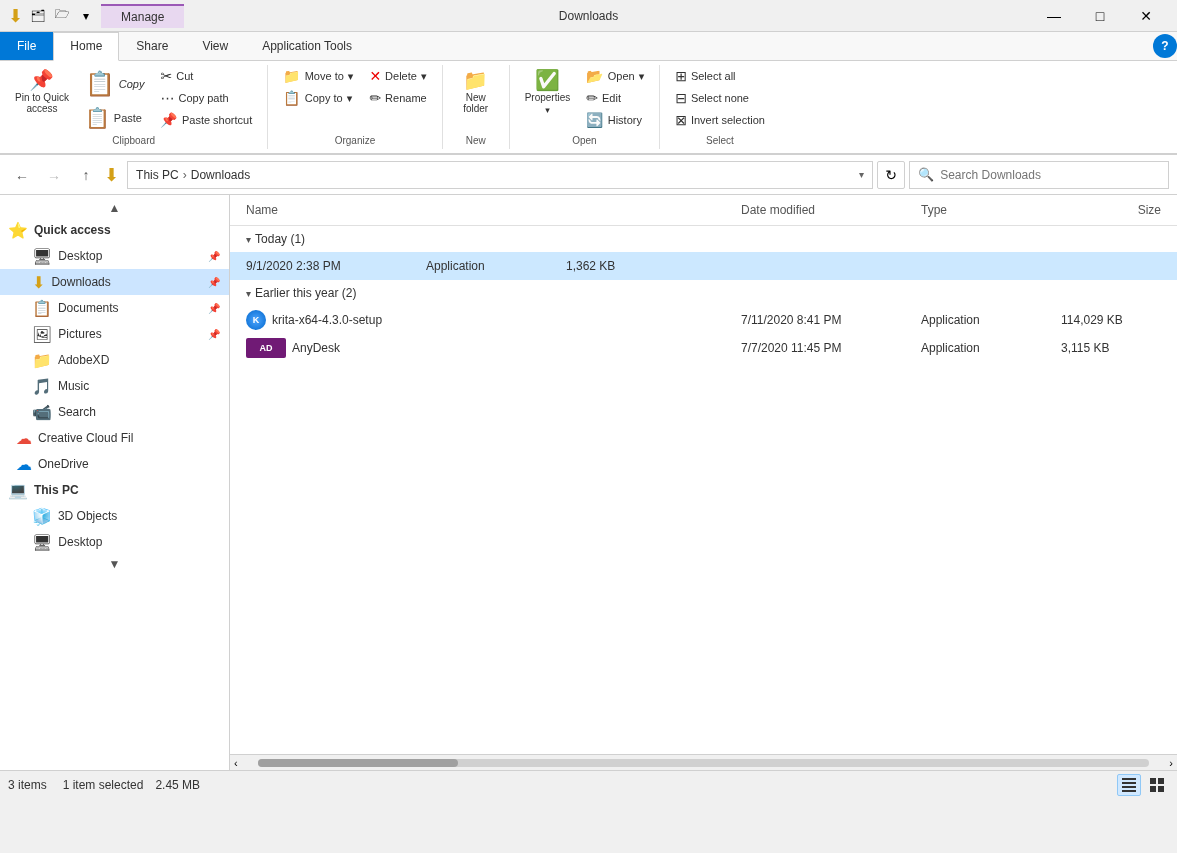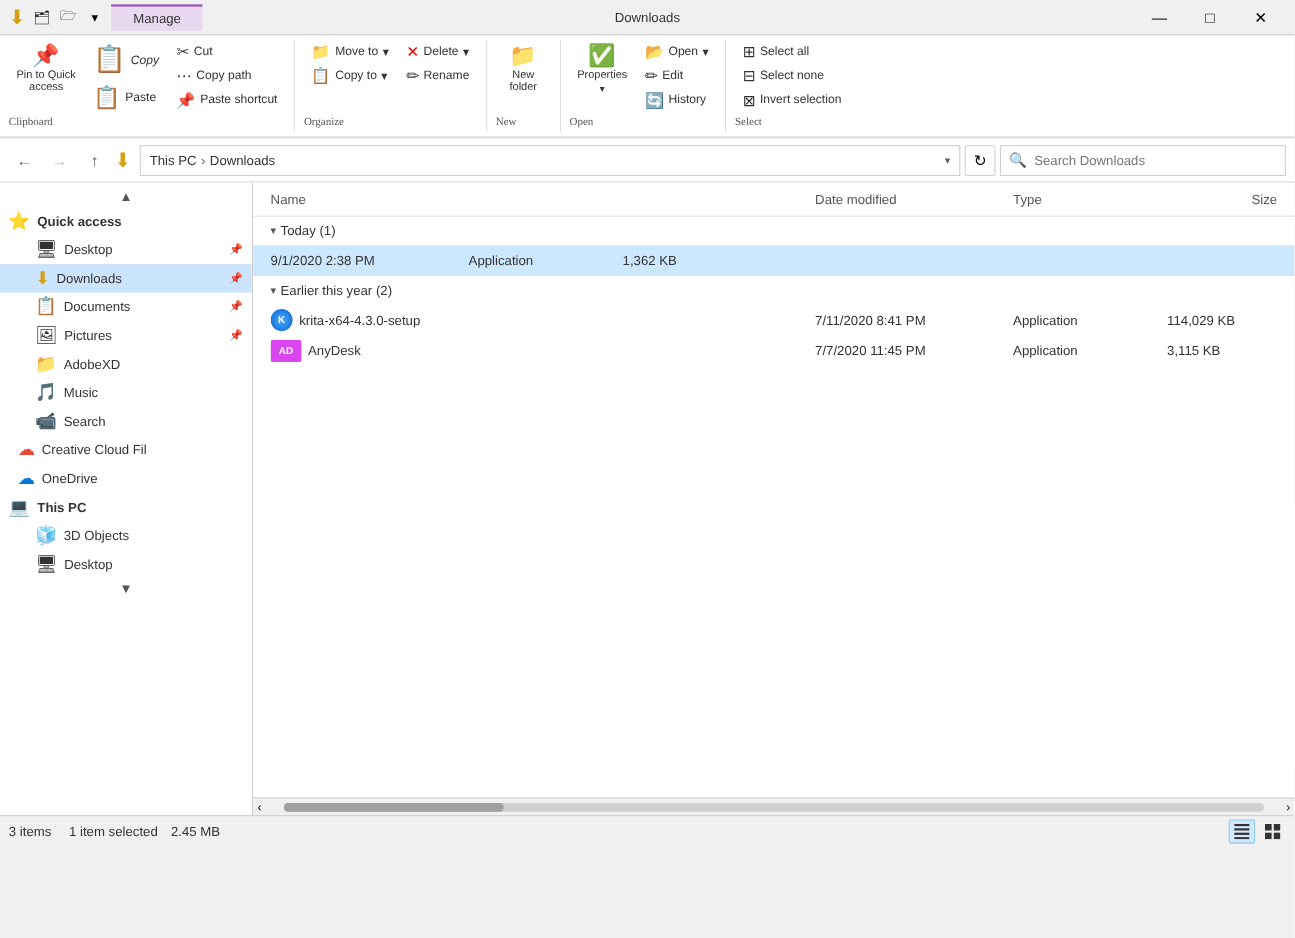--- a/index.html
+++ b/index.html
@@ -27,21 +27,21 @@
     .ribbon-tabs { display: flex; border-bottom: 1px solid #d0d0d0; }
     .ribbon-tab {
       padding: 6px 16px; font-size: 12px; cursor: pointer; border: 1px solid transparent;
       background: transparent; color: #333;
     }
     .ribbon-tab.active { background: white; border: 1px solid #d0d0d0; border-bottom: 1px solid white; margin-bottom: -1px; z-index: 1; }
     .ribbon-tab.file { background: #0078d7; color: white; padding: 6px 16px; }
     .ribbon-content { display: flex; padding: 4px 0; background: white; border-bottom: 1px solid #d0d0d0; }
     .ribbon-group { display: flex; flex-direction: column; padding: 0 8px; border-right: 1px solid #e0e0e0; min-width: fit-content; }
     .ribbon-group-buttons { display: flex; flex: 1; align-items: flex-start; gap: 2px; }
-    .ribbon-group-label { font-size: 10px; color: #555; padding: 2px 0 3px; font-family: Liberation Serif, serif; }
+    .ribbon-group-label { text-align: center; font-size: 10px; color: #555; padding: 2px 0 3px; }
     .ribbon-btn {
       display: flex; flex-direction: column; align-items: center; padding: 4px 6px;
       cursor: pointer; border: 1px solid transparent; border-radius: 2px; min-width: 50px;
       font-size: 10px; color: #333; text-align: center; gap: 2px; background: transparent;
     }
     .ribbon-btn-icon { font-size: 20px; line-height: 1; }
     .ribbon-btn-small {
       display: flex; align-items: center; padding: 2px 6px; cursor: pointer;
       border: 1px solid transparent; border-radius: 2px; font-size: 11px; color: #333;
       gap: 4px; background: transparent; white-space: nowrap;
@@ -144,20 +144,28 @@
   </div>
   <div class="title-bar-title">Downloads</div>
   <div class="title-bar-controls">
     <div class="ctrl-btn">—</div>
     <div class="ctrl-btn">□</div>
     <div class="ctrl-btn close">✕</div>
   </div>
 </div>
 
 <div class="ribbon">
+  <div class="ribbon-tabs">
+    <div class="ribbon-tab file">File</div>
+    <div class="ribbon-tab active">Home</div>
+    <div class="ribbon-tab">Share</div>
+    <div class="ribbon-tab">View</div>
+    <div class="ribbon-tab">Application Tools</div>
+    <div class="help-btn">?</div>
+  </div>
 
   <div class="ribbon-content">
 
     <div class="ribbon-group">
       <div class="ribbon-group-buttons">
         <div class="ribbon-btn">
           <span class="ribbon-btn-icon">📌</span>
           <span>Pin to Quick<br>access</span>
         </div>
         <div class="ribbon-group-col">
@@ -398,21 +406,21 @@
           <span style="display:inline-flex;align-items:center;justify-content:center;width:20px;height:20px;background:radial-gradient(circle,#4da6ff,#0066cc);color:white;font-size:9px;font-weight:bold;border-radius:50%;flex-shrink:0;">K</span>
           <span class="file-row-text">krita-x64-4.3.0-setup</span>
         </div>
         <div class="file-row-date">7/11/2020 8:41 PM</div>
         <div class="file-row-type">Application</div>
         <div class="file-row-size">114,029 KB</div>
       </div>
 
       <div class="file-row">
         <div class="file-row-name">
-          <span style="display:inline-flex;align-items:center;justify-content:center;width:28px;height:20px;background:#d946ef;color:white;font-size:9px;font-weight:bold;border-radius:2px;flex-shrink:0;">AD</span>
+          <span style="display:inline-flex;align-items:center;justify-content:center;width:40px;height:20px;background:#701a75;color:white;font-size:9px;font-weight:bold;border-radius:2px;flex-shrink:0;">AD</span>
           <span class="file-row-text">AnyDesk</span>
         </div>
         <div class="file-row-date">7/7/2020 11:45 PM</div>
         <div class="file-row-type">Application</div>
         <div class="file-row-size">3,115 KB</div>
       </div>
     </div>
 
     <div class="hscroll">
       <span style="font-size:11px; cursor:pointer; padding:0 4px;">‹</span>

